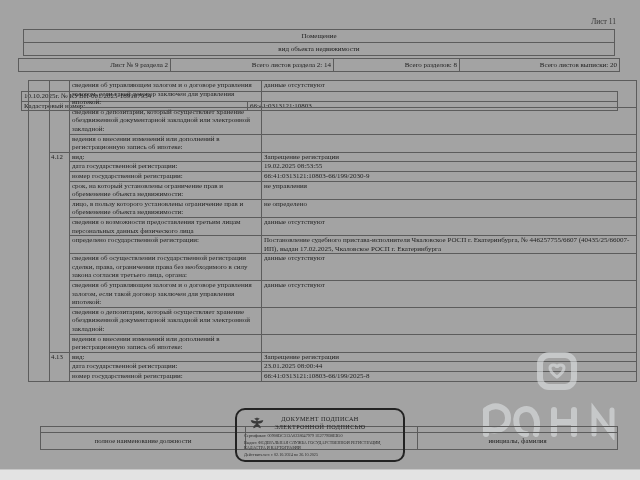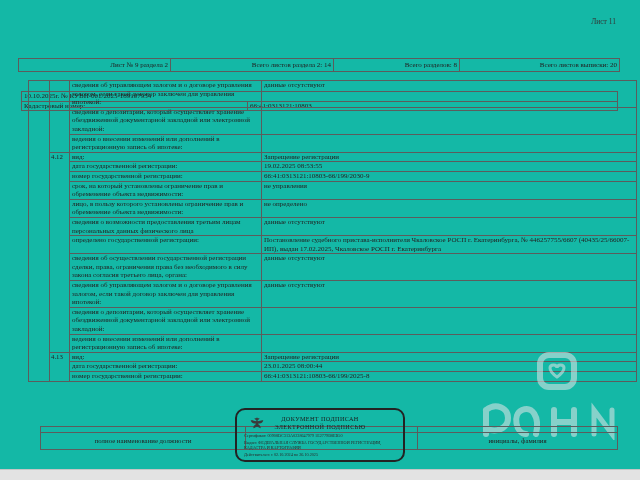--- a/index.html
+++ b/index.html
@@ -1,21 +1,21 @@
 <!DOCTYPE html>
 <html><head>
 <meta charset="utf-8">
 <style>
   html,body{margin:0;padding:0;}
   body{
     width:640px;height:480px;background:#ffffff;
     font-family:"Liberation Serif","DejaVu Serif",serif;
     color:#1c1c1c;overflow:hidden;
   }
-  .page{position:relative;width:640px;height:480px;background:#14b8a6;}
+  .page{position:relative;width:640px;height:480px;background:#a3a3a3;}
 
   .sheet-corner{
     position:absolute;top:17px;right:24px;font-size:7.5px;color:#333;
   }
 
   table{border-collapse:collapse;table-layout:fixed;}
   td{border:1px solid #5c5c5c;padding:0 2px;vertical-align:top;
      font-size:7px;line-height:8.6px;color:#222;background:transparent;
      overflow:hidden;}
 
@@ -68,20 +68,30 @@
       <path d="M72 16 c0-4 7-4 7 0 c0-4 7-4 7 0 c0 4-7 9-7 9 s-7-5-7-9 z" stroke-width="3"></path>
       <path d="M8 58 v24 M8 58 c10-8 22-2 22 8 c0 10-12 16-22 10"></path>
       <path d="M48 82 c-10 0-14-20-4-24 c10-4 18 6 14 24"></path>
       <path d="M76 58 v24 M96 58 v24 M76 70 h20"></path>
       <path d="M116 82 v-24 l18 24 v-24" stroke-width="5"></path>
     </g>
   </svg>
 
   <div class="sheet-corner">Лист 11</div>
 
+  <table class="t-object">
+    <tbody>
+        <tr>
+      <td>Помещение</td>
+    </tr>
+    <tr>
+      <td>вид объекта недвижимости</td>
+    </tr>
+  </tbody>
+    </table>
 
   <table class="t-sheets">
     <colgroup>
         <col style="width:152px">
         <col style="width:163px">
         <col style="width:126px">
         <col style="width:160px">
       </colgroup>
     <tbody>
         <tr>

